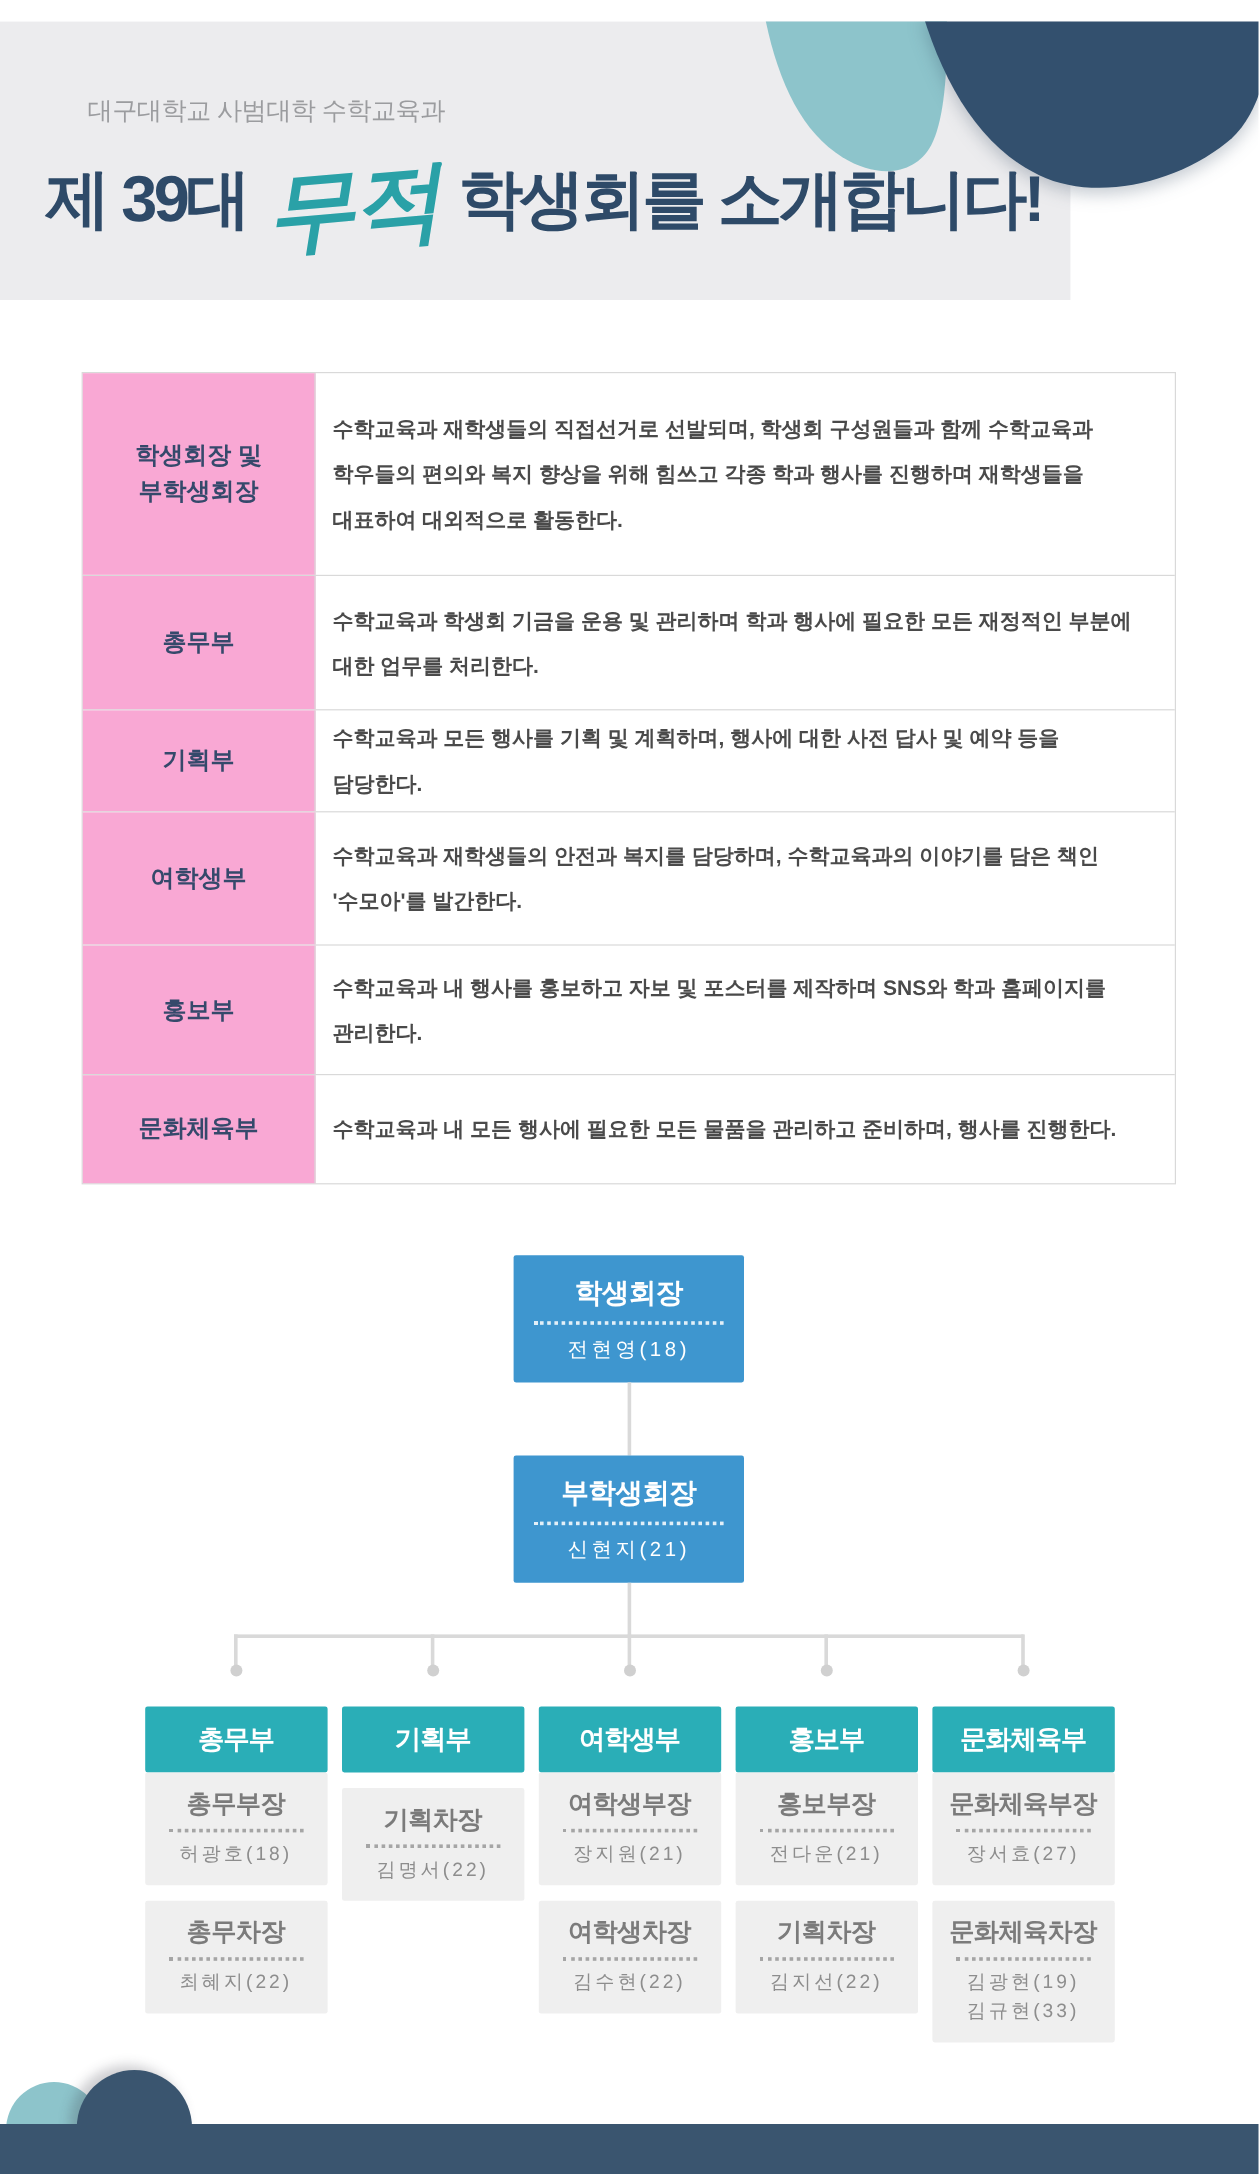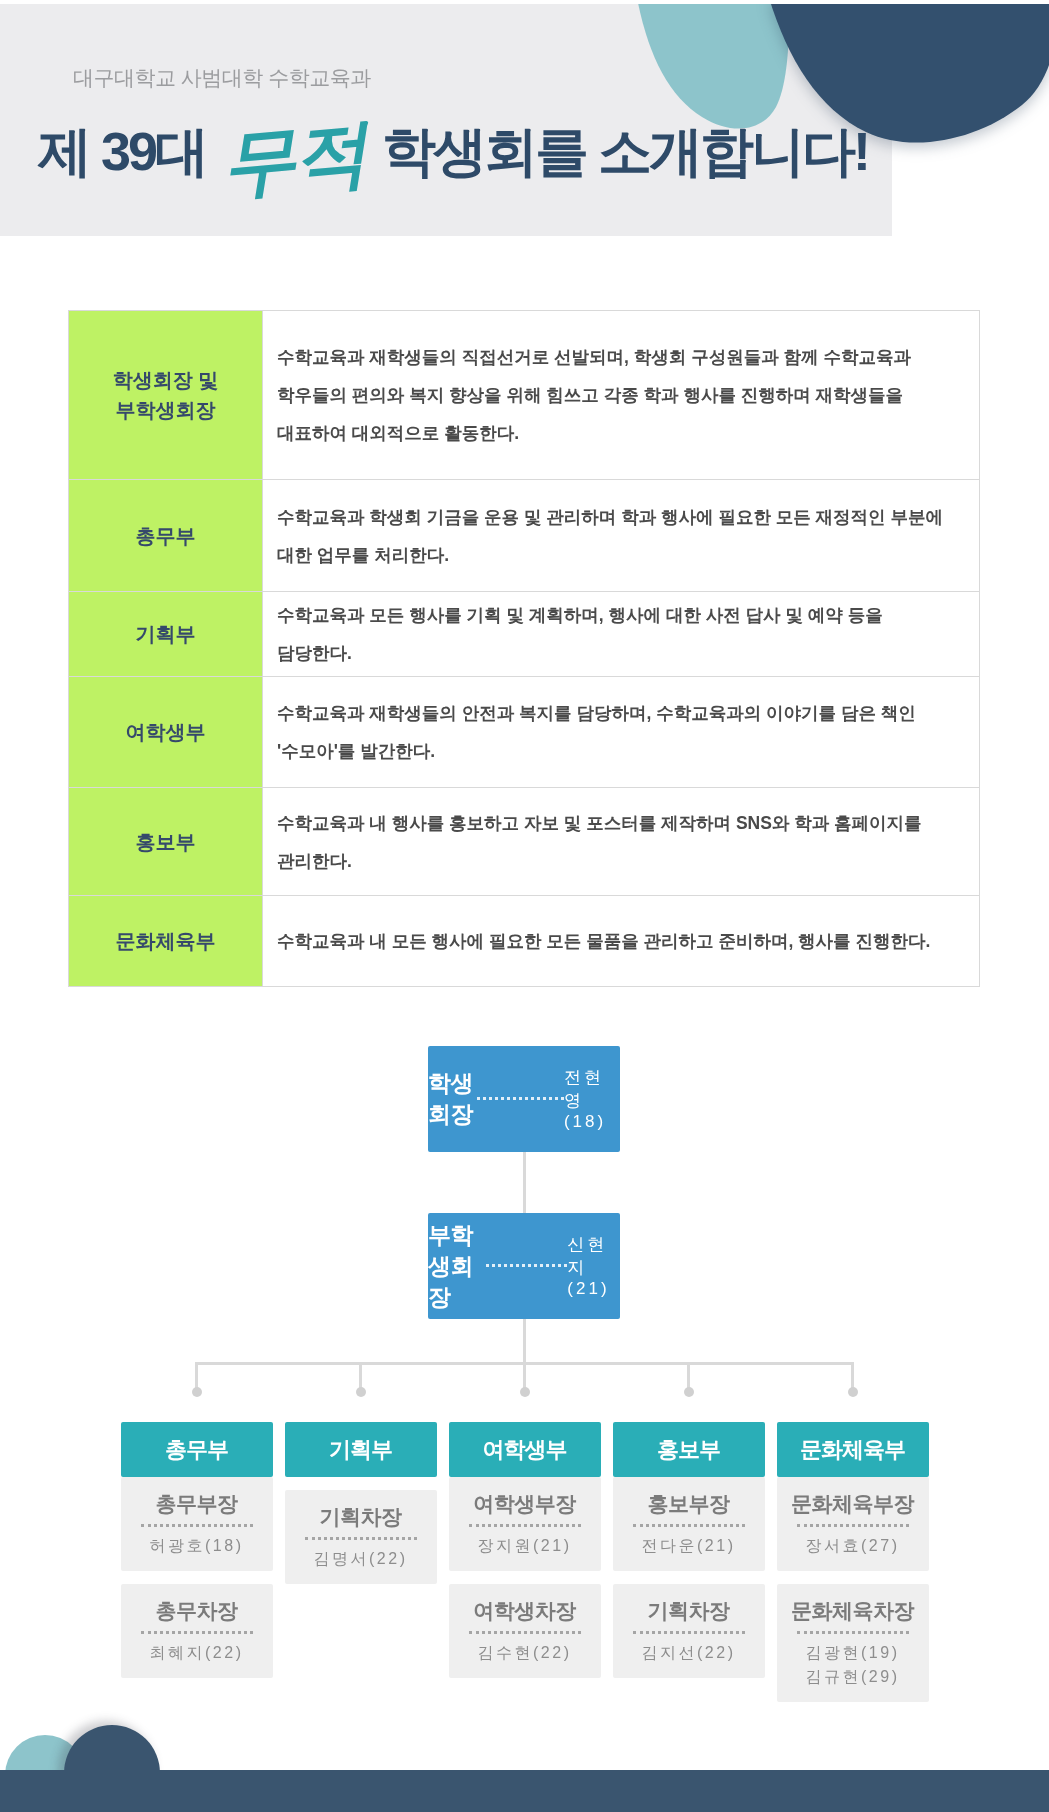--- a/index.html
+++ b/index.html
@@ -1,50 +1,50 @@
 <!DOCTYPE html>
 <html><head>
 <meta charset="utf-8">
 <style>
   * { margin:0; padding:0; box-sizing:border-box; }
   html,body { background:#ffffff; }
   body { font-family:"Liberation Sans","DejaVu Sans",sans-serif; }
   .page { position:relative; width:1049px; height:1812px; background:#ffffff; overflow:hidden; }
 
   
-  .header-band { position:absolute; left:0; top:4px; width:892px; height:232px; background:#ececee; }
+  .header-band { position:absolute; left:0; top:18px; width:892px; height:232px; background:#ececee; }
   .corner-decor { position:absolute; left:0; top:0; width:1049px; height:240px; pointer-events:none; }
   .petal-teal { fill:#8dc4cb; }
   .petal-navy { fill:#33506e; filter:drop-shadow(0 5px 7px rgba(40,60,85,.28)); }
   .university { position:absolute; left:73px; top:60px; font-size:21px; color:#9b9c9f; letter-spacing:-0.5px; font-weight:400; }
   .title { position:absolute; left:38px; top:112px; display:flex; white-space:nowrap; }
   .t-navy { font-size:54px; font-weight:800; color:#2e4a68; letter-spacing:-3px; }
   .t-teal { font-family:"DejaVu Serif","Liberation Serif",serif; font-style:italic; font-weight:bold;
             font-size:74px; color:#2aa1a7; margin:0 16px; display:inline-block;
             transform:rotate(-5deg) translateY(-6px); letter-spacing:-2px; }
 
   
   .roles-table { position:absolute; left:68px; top:310px; width:912px; border:1px solid #d9d9d9; background:#ffffff; }
   .t-row { display:flex; border-bottom:1px solid #d9d9d9; }
   .t-row:last-child { border-bottom:none; }
   .t-row:nth-child(1){ height:169px; }
   .t-row:nth-child(2){ height:112px; }
   .t-row:nth-child(3){ height:85px; }
   .t-row:nth-child(4){ height:111px; }
   .t-row:nth-child(5){ height:108px; }
   .t-row:nth-child(6){ height:90px; }
-  .t-label { width:194px; flex:0 0 194px; background:#bef264; border-right:1px solid #d9d9d9;
+  .t-label { width:194px; flex:0 0 194px; background:#f9a8d4; border-right:1px solid #d9d9d9;
              display:flex; align-items:center; justify-content:center; text-align:center;
              font-size:20px; font-weight:bold; color:#35496b; line-height:1.5; white-space:pre-line; }
   .t-desc { flex:1; display:flex; align-items:center; padding:0 34px 0 14px;
             font-size:17.5px; font-weight:700; color:#4a4a4a; line-height:38px; word-break:keep-all; }
 
   
   .leader-box { position:absolute; left:428px; width:192px; height:106px; background:#3e96cf; border-radius:2px;
-                display:flex; flex-direction:row; align-items:center; justify-content:center; color:#ffffff; }
+                display:flex; flex-direction:column; align-items:center; justify-content:center; color:#ffffff; }
   .leader-title { font-size:23px; font-weight:bold; letter-spacing:-0.5px; }
   .leader-dots { width:158px; border-top:3px dotted rgba(255,255,255,.85); margin:8px auto 9px; }
   .leader-name { font-size:17px; letter-spacing:3px; }
   .president-box { top:1046px; }
   .vice-president-box { top:1213px; }
 
   .vline { position:absolute; left:523px; width:3px; background:#d9d9d9; }
   .vline.v1 { top:1152px; height:61px; }
   .vline.v2 { top:1319px; height:45px; }
   .rail { position:absolute; left:195px; top:1362px; width:658px; height:3px; background:#d9d9d9; }
@@ -199,21 +199,21 @@
       <div class="dept-header">문화체육부</div>
       <div class="role-card chief">
         <div class="role-title">문화체육부장</div>
         <div class="role-dots"></div>
         <div class="member">장서효(27)</div>
       </div>
       <div class="role-card deputy">
         <div class="role-title">문화체육차장</div>
         <div class="role-dots"></div>
         <div class="member">김광현(19)</div>
-        <div class="member">김규현(29)</div>
+        <div class="member">김규현(33)</div>
       </div>
     </div>
 
   </div>
 
   <div class="circle-teal"></div>
   <div class="circle-navy"></div>
   <div class="bottom-bar"></div>
 
 </div>

